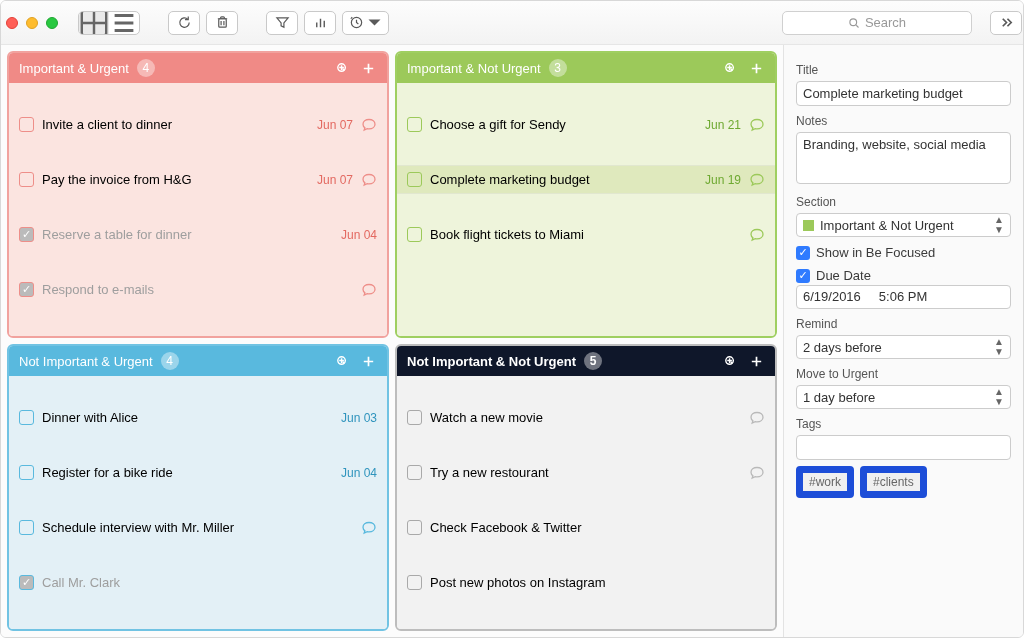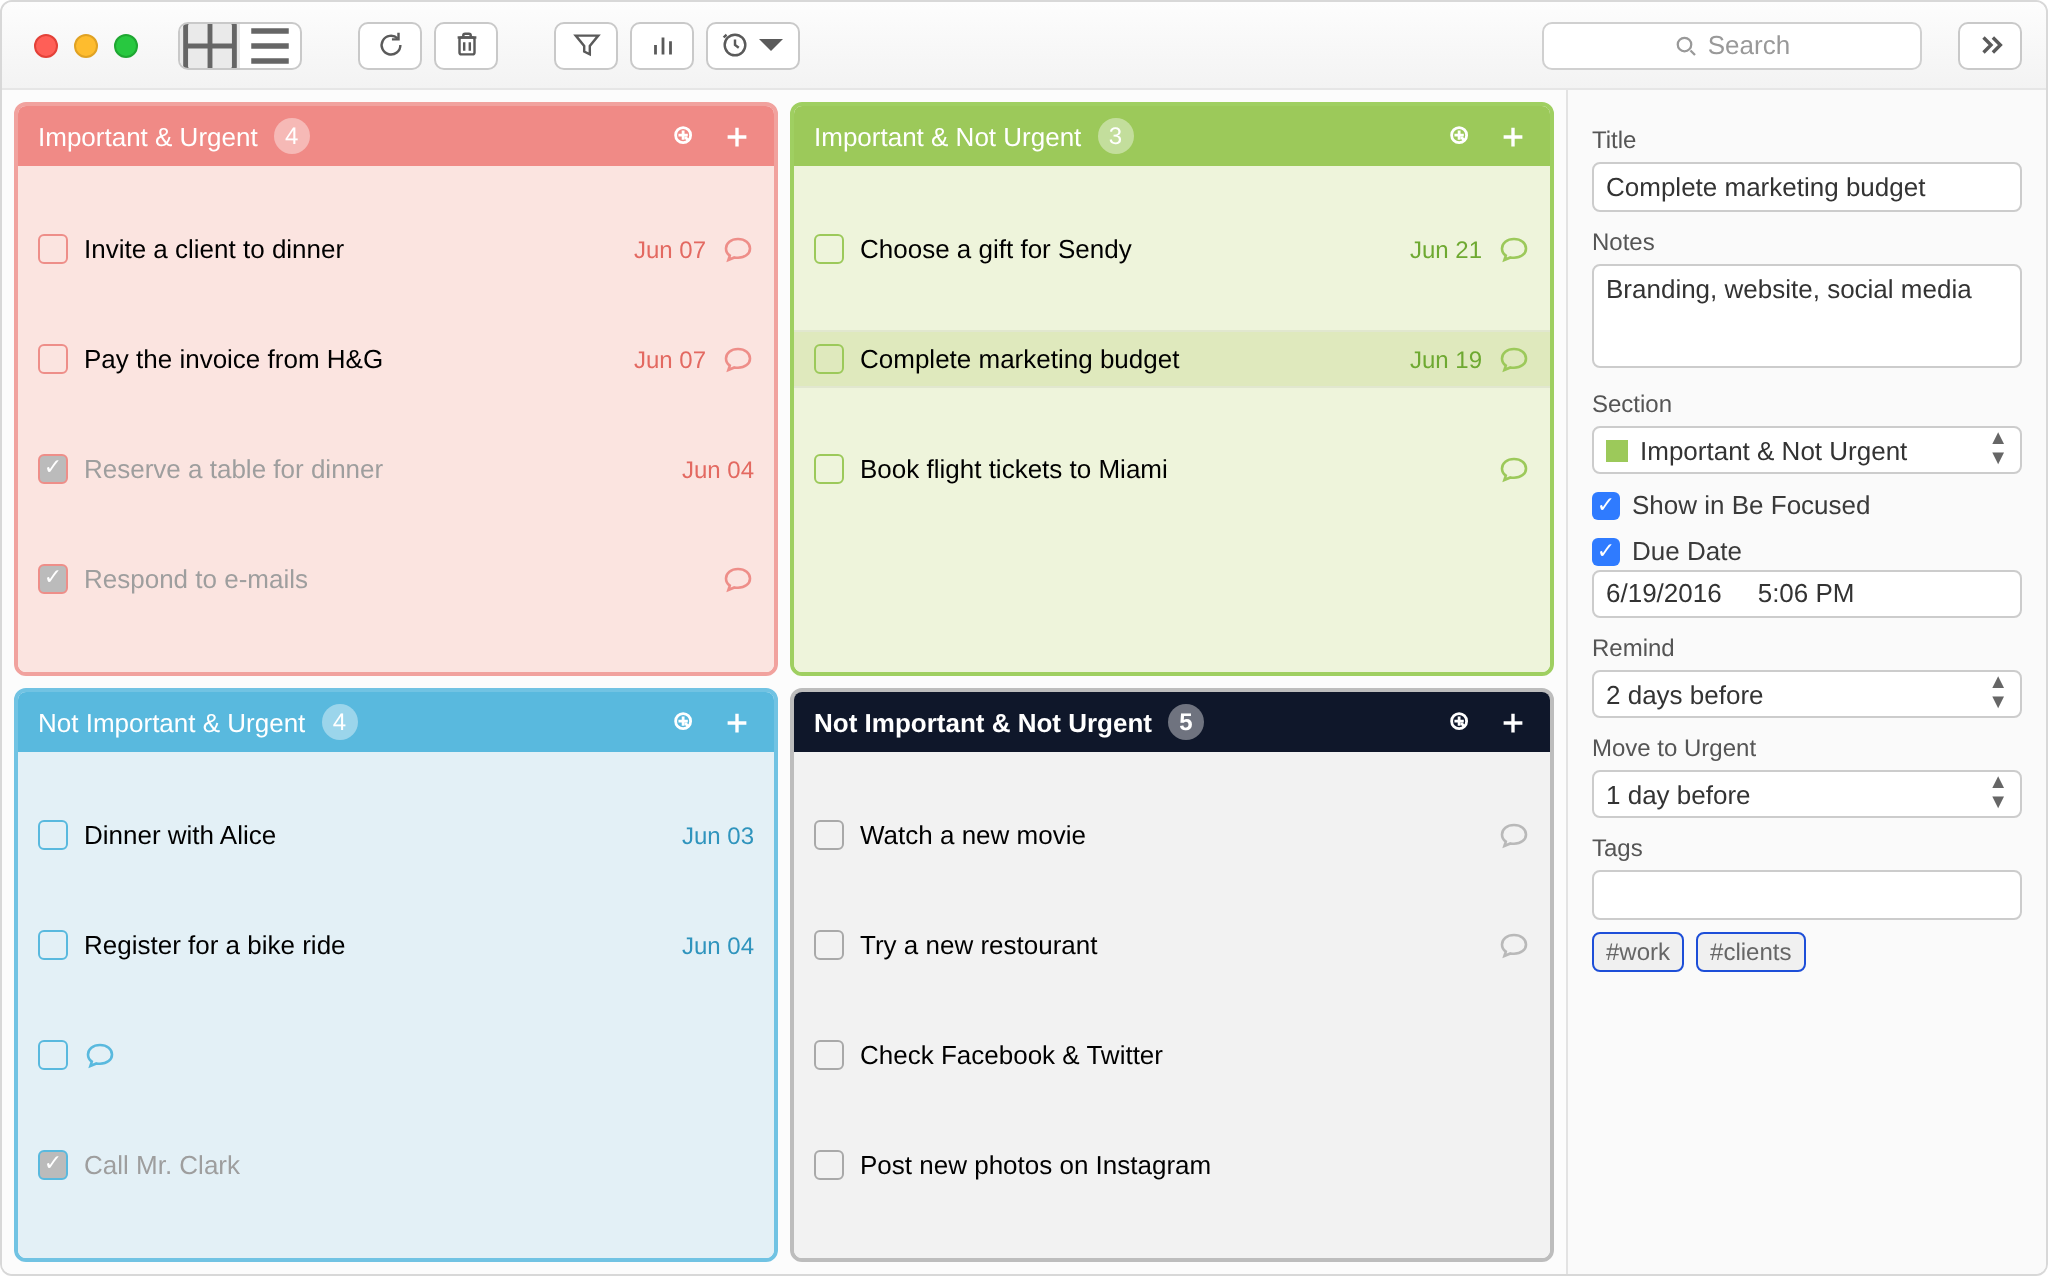--- a/index.html
+++ b/index.html
@@ -13,21 +13,21 @@
     border: 1px solid #d8d8d8;
     border-radius: 6px;
     display: flex;
     flex-direction: column;
   }
   
   .titlebar {
     height: 44px;
     display: flex;
     align-items: center;
-    padding: 0 12px;
+    padding: 0 1px;
     gap: 6px;
     border-bottom: 1px solid #e6e6e6;
     background: linear-gradient(#fdfdfd,#f3f3f3);
   }
   .traffic { display:flex; gap:8px; margin-right:14px; margin-left:4px;}
   .dot { width:12px; height:12px; border-radius:50%; }
   .dot.red{background:#ff5f57;border:1px solid #e34138;}
   .dot.yellow{background:#febc2e;border:1px solid #e0a223;}
   .dot.green{background:#28c840;border:1px solid #1fa732;}
   .seg {
@@ -126,21 +126,21 @@
   }
   .inspector textarea{height:52px;resize:none;}
   .select{display:flex;align-items:center;gap:6px;position:relative;height:24px;}
   .select .caret{position:absolute;right:6px;color:#666;font-size:10px;line-height:1;}
   .swatch{width:11px;height:11px;background:#9cc95a;display:inline-block;}
   .chkrow{display:flex;align-items:center;gap:6px;margin:8px 0 2px;font-size:13px;}
   .chkbox{width:14px;height:14px;border-radius:3px;background:#2f7bff;color:#fff;
     display:flex;align-items:center;justify-content:center;font-size:11px;}
   .datebox{display:flex;gap:18px;height:24px;align-items:flex-end;}
   .tags{display:flex;gap:6px;margin-top:6px;}
-  .tag{border:1px solid #1d4ed8;border-radius:4px;background:#f0f0f0;padding:2px 6px;font-size:12px;color:#666;}
+  .tag{border:7px solid #1d4ed8;border-radius:4px;background:#f0f0f0;padding:2px 6px;font-size:12px;color:#666;}
 </style>
 </head>
 <body>
 
 <div class="titlebar">
   <div class="traffic">
     <div class="dot red"></div>
     <div class="dot yellow"></div>
     <div class="dot green"></div>
   </div>
@@ -350,20 +350,21 @@
             <span class="tname">Dinner with Alice</span>
             <span class="tdate">Jun 03</span>
           </div>
           <div class="task">
             <span class="chk"></span>
             <span class="tname">Register for a bike ride</span>
             <span class="tdate">Jun 04</span>
           </div>
           <div class="task">
             <span class="chk"></span>
+            <span class="tname">Schedule interview with Mr. Miller</span>
             <span class="bubble"><svg viewBox="0 0 16 16" fill="none" stroke="currentColor" stroke-width="1.3">
                 <path d="M8 2.5c3.5 0 6 2 6 4.7 0 2.6-2.5 4.7-6 4.7-.6 0-1.2-.06-1.8-.18L3.2 13l.7-2.2C2.7 9.9 2 8.7 2 7.2 2 4.5 4.5 2.5 8 2.5Z"></path>
               </svg></span>
           </div>
           <div class="task">
             <span class="chk done"></span>
             <span class="tname done">Call Mr. Clark</span>
           </div>
         </div>
       </div>

